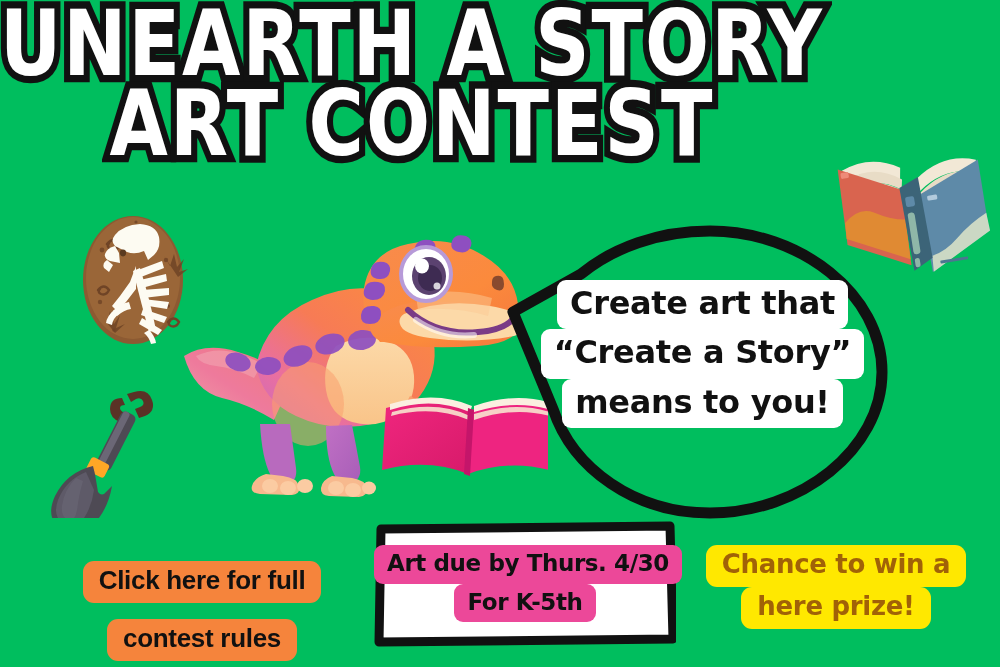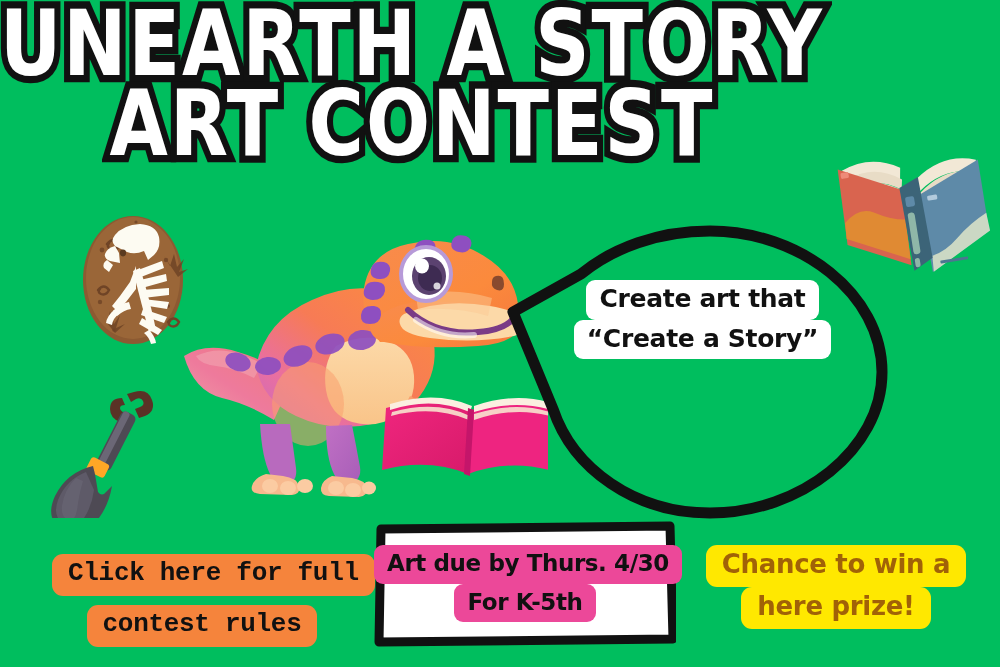--- a/index.html
+++ b/index.html
@@ -62,43 +62,43 @@
     text-align:center;
     z-index:3;
   }
   .bubble-line {
     display:table;
     margin:0 auto;
     background:#ffffff;
     color:#111111;
     font-family:"DejaVu Sans", sans-serif;
     font-weight:700;
-    font-size:25px;
+    font-size:32px;
     line-height:1.42;
     padding:1px 13px 3px 13px;
     border-radius:9px;
     letter-spacing:-0.3px;
     white-space:nowrap;
   }
 
   
   #rules-button {
     position:absolute;
     left:52px; top:545px;
     width:300px;
     z-index:20;
     text-align:center;
     cursor:pointer;
   }
   .rules-line {
     display:table;
-    margin:9px auto;
+    margin:16px auto;
     background:#F5843C;
     color:#111111;
-    font-family:Liberation Mono, monospace;
+    font-family:Liberation Sans, sans-serif;
     font-weight:700;
     font-size:26px;
     line-height:1.38;
     padding:2px 16px 4px 16px;
     border-radius:11px;
     white-space:nowrap;
     letter-spacing:-0.3px;
   }
 
   
@@ -340,20 +340,21 @@
                C295 9 377 72 377 150
                C377 228 295 291 205 291
                C130 291 68 247 48 187
                L8 90
                L76 52
                C108 26 153 9 205 9 Z" fill="#00BE5E" stroke="#111111" stroke-width="11" stroke-linejoin="round"></path>
     </svg>
     <div id="bubble-text">
       <span class="bubble-line">Create art that</span>
       <span class="bubble-line">“Create a Story”</span>
+      <span class="bubble-line">means to you!</span>
     </div>
   </div>
 
   <div id="title-block">
     <span class="title-line" id="title-line-1">Unearth a Story</span>
     <span class="title-line" id="title-line-2">Art Contest</span>
   </div>
 
   <div id="rules-button">
     <span class="rules-line">Click here for full</span>

